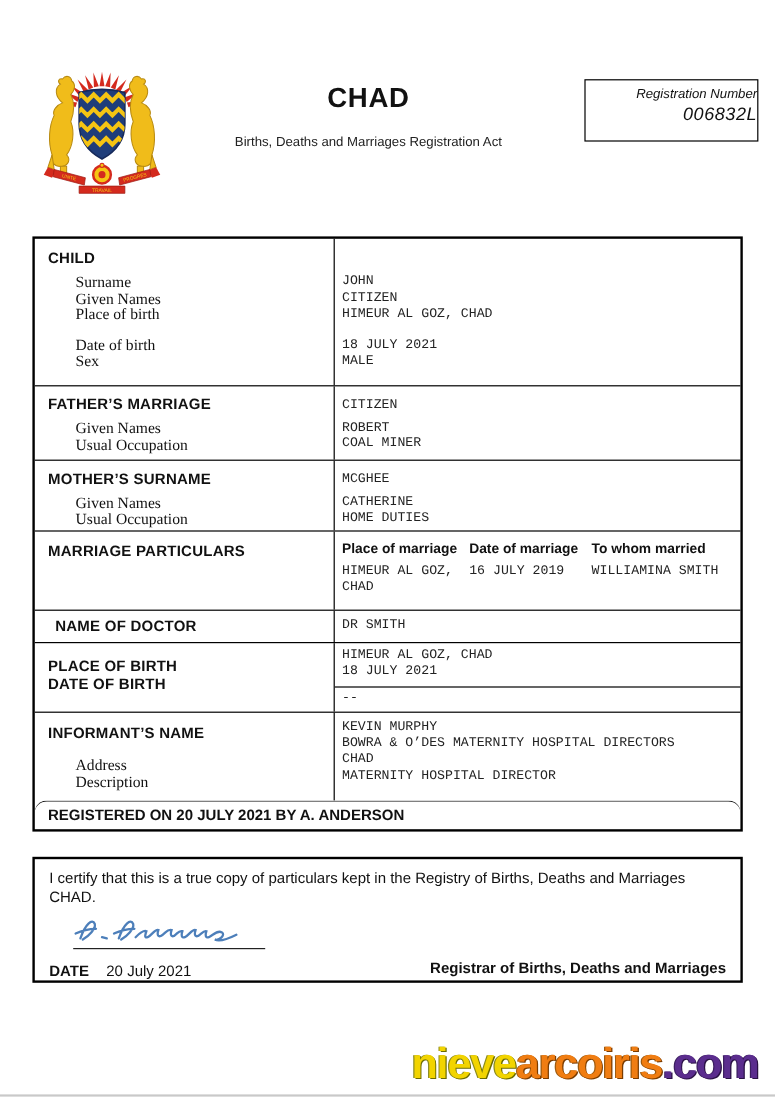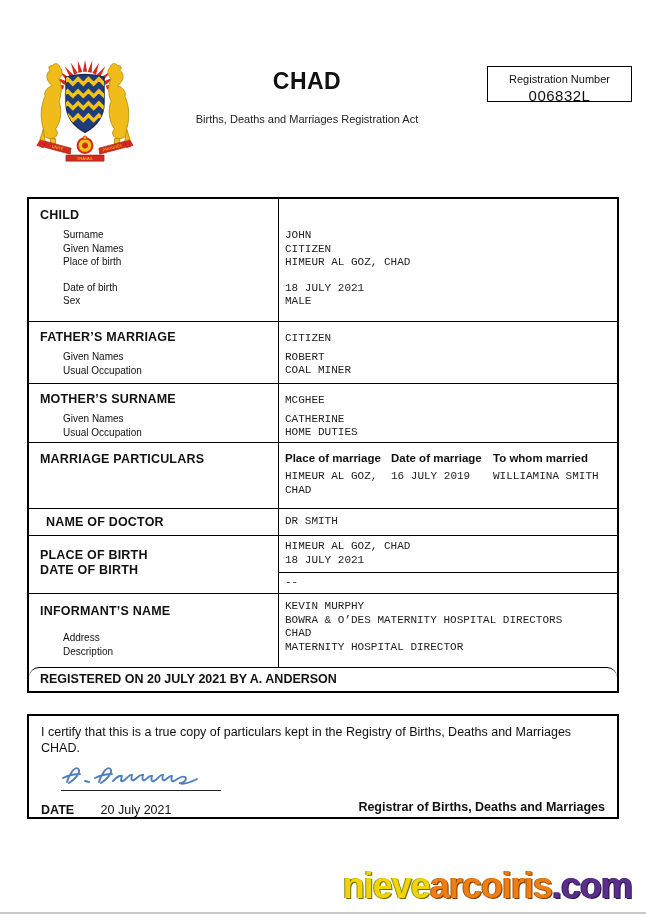--- a/index.html
+++ b/index.html
@@ -6,32 +6,32 @@
   html,body { background:#fff; }
   body { width:646px; height:914px; font-family:"Liberation Sans", sans-serif; color:#111; position:relative; overflow:hidden; }
   .page { position:absolute; inset:0; border-bottom:2px solid #c9c9c9; }
 
   
   .coat { position:absolute; left:33px; top:56px; width:104px; height:108px; }
   .titles { position:absolute; left:157px; top:68px; width:300px; text-align:center; }
   .country { font-size:23px; font-weight:bold; letter-spacing:.5px; }
   .doc-title { font-size:25px; font-weight:bold; margin-top:14px; letter-spacing:.5px; }
   .subtitle { font-size:11px; margin-top:18px; color:#222; }
-  .regbox { position:absolute; right:14px; top:66px; width:145px; height:36px; border:1px solid #000; text-align:center; padding-top:6px; }
+  .regbox { position:absolute; right:14px; top:66px; width:145px; height:52px; border:1px solid #000; text-align:right; padding-top:6px;font-style:italic; }
   .regbox .lbl { font-size:11px; }
   .regbox .val { font-size:15px; margin-top:2px; letter-spacing:.5px; }
 
   
   .table { position:absolute; left:27px; top:197px; width:592px; border:2px solid #000; background:#fff; }
   .row { display:flex; border-top:1px solid #000; }
   .row:first-child { border-top:none; }
   .cell-l { width:250px; border-right:1px solid #000; padding:0 0 0 11px; }
   .cell-r { flex:1; padding-left:6px; }
   .sec-title { font-size:12.5px; font-weight:bold; letter-spacing:.2px; }
-  .sub-label { font-size:10px; padding-left:23px; line-height:13.5px; }
+  .sub-label { font-size:13px; padding-left:23px; line-height:13.5px;font-family:Liberation Serif, serif; }
   .mono { font-family:"Liberation Mono", monospace; font-size:11px; line-height:13.5px; color:#222; }
   .gap-sm { height:12px; }
 
   .r-child { height:122px; }
   .r-child .cell-l { padding-top:9px; }
   .r-child .labels { margin-top:6px; }
   .r-child .cell-r { padding-top:30px; }
   .r-parent { height:62px; }
   .r-parent .cell-l { padding-top:8px; }
   .r-parent .labels { margin-top:6px; }
@@ -58,21 +58,21 @@
   .r-registered .full { padding:4px 0 0 11px; font-size:12.5px; font-weight:bold; }
 
   
   .cert { position:absolute; left:27px; top:714px; width:592px; height:105px; border:2px solid #000; padding:9px 12px 0 12px; }
   .cert-line { font-size:12.5px; font-weight:normal; line-height:15.5px; display:block; }
   .sig-wrap { position:relative; margin:4px 0 0 18px; width:175px; }
   .sig-svg { display:block; }
   .sig-underline { border-top:1.5px solid #222; width:160px; margin-left:2px; }
   .cert-bottom { display:flex; justify-content:space-between; margin-top:9px; }
   .date-label { font-size:12.5px; font-weight:bold; }
-  .date-value { font-size:12.5px; margin-left:22px; }
+  .date-value { font-size:12.5px; margin-left:10px; }
   .registrar { font-size:12.5px; font-weight:bold; }
 
   
   .watermark { position:absolute; right:14px; bottom:5px; font-size:36px; font-weight:bold; letter-spacing:-1px; white-space:nowrap; }
   .wm-1 { color:#f2d400; text-shadow:1px 1px 0 #6b6b00, -1px 0 0 #8a8a20; }
   .wm-2 { color:#f07d12; text-shadow:1px 1px 0 #7a3c00, -1px 0 0 #9c5a10; }
   .wm-3 { color:#5b2d8e; text-shadow:1px 1px 0 #2a1144, -1px 0 0 #3c2060; }
 </style>
 </head>
 <body>

